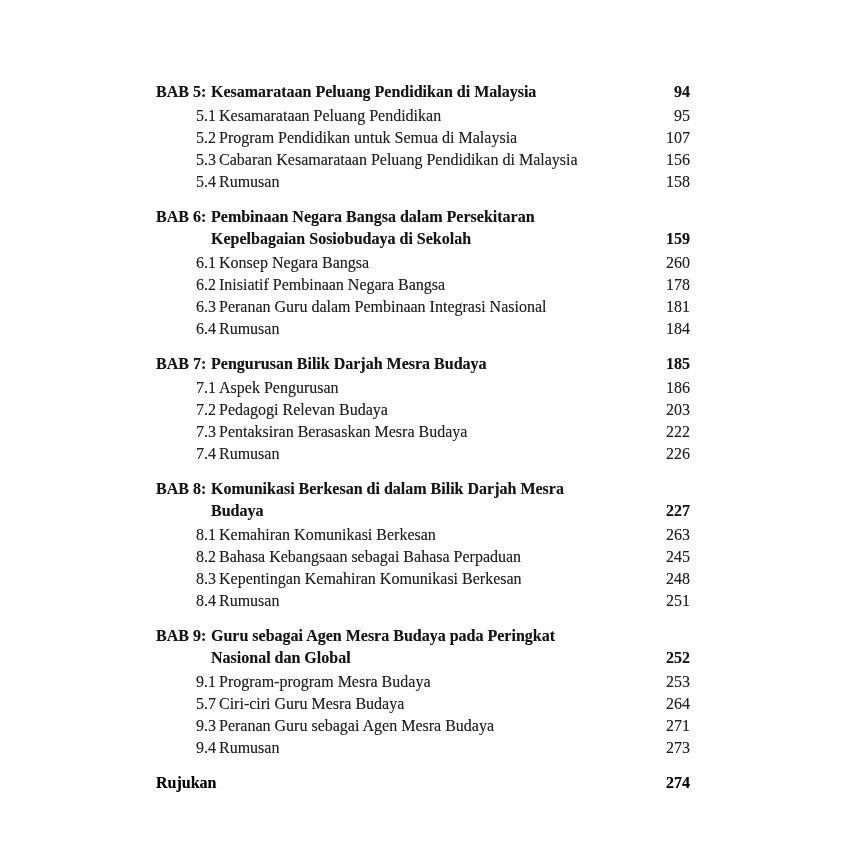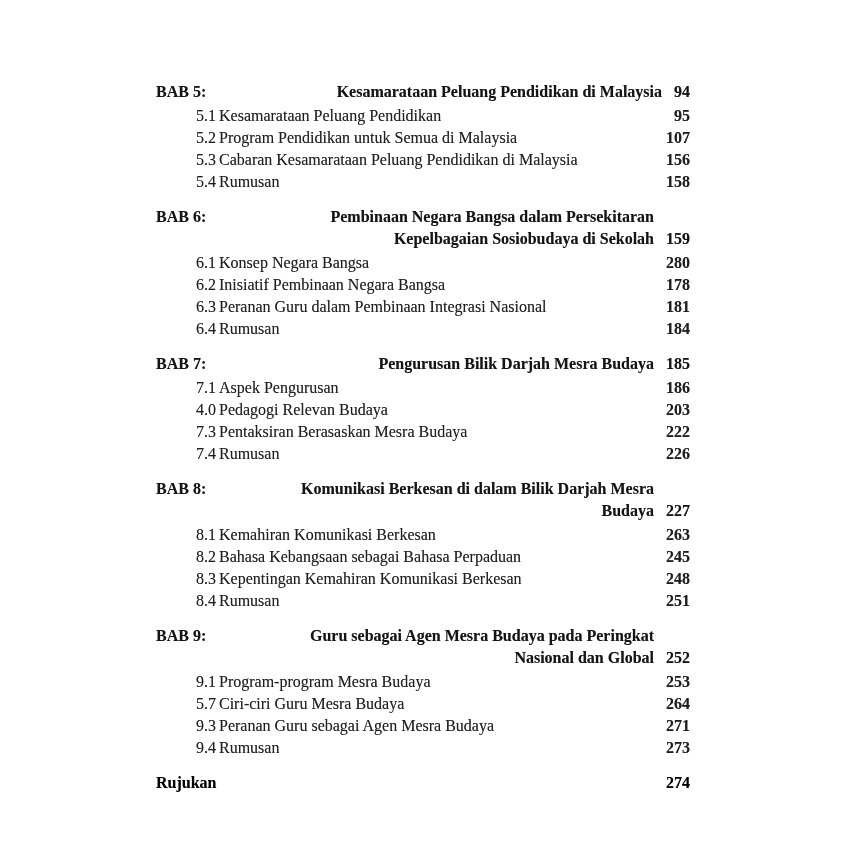--- a/index.html
+++ b/index.html
@@ -39,21 +39,20 @@
     flex: none;
     width: 55px;
     align-self: flex-start;
   }
   .ch-title {
     flex: 1;
     padding-right: 12px;
   }
   .ch-title .title-line {
     display: block;
-    text-align: right;
   }
   .ch-page {
     flex: none;
     align-self: flex-end;
     text-align: right;
   }
   .toc-item {
     display: flex;
   }
   .it-num {
@@ -63,21 +62,20 @@
   }
   .it-title {
     flex: 1;
     padding-right: 12px;
     white-space: nowrap;
     overflow: visible;
   }
   .it-page {
     flex: none;
     text-align: center;
-    font-weight: bold;
   }
   .references-row {
     display: flex;
     font-weight: bold;
     color: #000000;
     margin-top: 11px;
   }
   .ref-label { flex: 1; }
   .ref-page  { flex: none; text-align: center; }
 </style>
@@ -128,21 +126,21 @@
       <div class="ch-title">
             <span class="title-line">Pembinaan Negara Bangsa dalam Persekitaran</span>
             <span class="title-line">Kepelbagaian Sosiobudaya di Sekolah</span>
           </div>
       <div class="ch-page">159</div>
     </div>
     <div class="chapter-items">
   <div class="toc-item">
     <div class="it-num">6.1</div>
     <div class="it-title">Konsep Negara Bangsa</div>
-    <div class="it-page">280</div>
+    <div class="it-page">260</div>
   </div>
 
   <div class="toc-item">
     <div class="it-num">6.2</div>
     <div class="it-title">Inisiatif Pembinaan Negara Bangsa</div>
     <div class="it-page">178</div>
   </div>
 
   <div class="toc-item">
     <div class="it-num">6.3</div>
@@ -167,21 +165,21 @@
       <div class="ch-page">185</div>
     </div>
     <div class="chapter-items">
   <div class="toc-item">
     <div class="it-num">7.1</div>
     <div class="it-title">Aspek Pengurusan</div>
     <div class="it-page">186</div>
   </div>
 
   <div class="toc-item">
-    <div class="it-num">4.0</div>
+    <div class="it-num">7.2</div>
     <div class="it-title">Pedagogi Relevan Budaya</div>
     <div class="it-page">203</div>
   </div>
 
   <div class="toc-item">
     <div class="it-num">7.3</div>
     <div class="it-title">Pentaksiran Berasaskan Mesra Budaya</div>
     <div class="it-page">222</div>
   </div>
 

